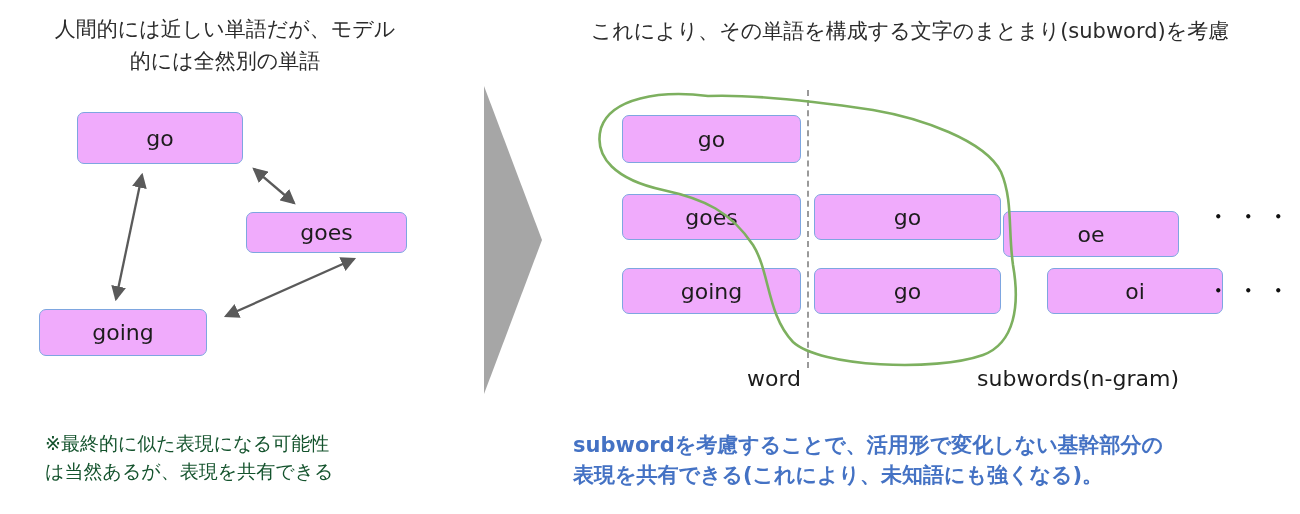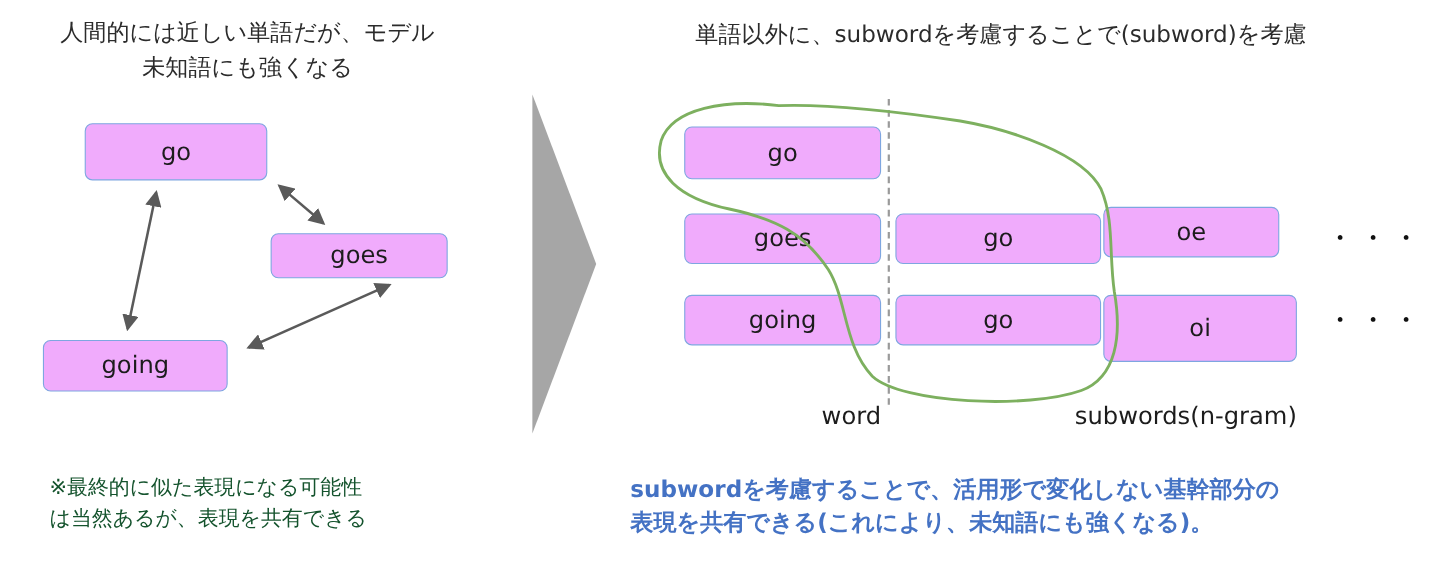--- a/index.html
+++ b/index.html
@@ -49,66 +49,66 @@
     pointer-events:none;
   }
 </style>
 </head>
 <body>
 
 <div id="slide">
 
   <div class="abs title" style="left:8px;top:14px;width:404px;">
     <div class="line">人間的には近しい単語だが、モデル</div>
-    <div class="line">未知語にも強くなる</div>
+    <div class="line">的には全然別の単語</div>
   </div>
 
   <div class="wbox" style="left:62px;top:112px;width:166px;height:52px;">
     <span>go</span>
   </div>
 
   <div class="wbox" style="left:231px;top:212px;width:161px;height:41px;">
     <span>goes</span>
   </div>
 
   <div class="wbox" style="left:24px;top:309px;width:168px;height:47px;">
     <span>going</span>
   </div>
 
   <div class="abs note" style="left:30px;top:430px;">
     <div>※最終的に似た表現になる可能性</div>
     <div>は当然あるが、表現を共有できる</div>
   </div>
 
   <div class="abs title" style="left:540px;top:16px;width:710px;">
-    <div class="line">単語以外に、subwordを考慮することで(subword)を考慮</div>
+    <div class="line">これにより、その単語を構成する文字のまとまり(subword)を考慮</div>
   </div>
 
   <div class="wbox" style="left:607px;top:115px;width:179px;height:48px;">
     <span>go</span>
   </div>
 
   <div class="wbox" style="left:607px;top:194px;width:179px;height:46px;">
     <span>goes</span>
   </div>
   <div class="wbox" style="left:799px;top:194px;width:187px;height:46px;">
     <span>go</span>
   </div>
-  <div class="wbox" style="left:988px;top:188px;width:160px;height:46px;">
+  <div class="wbox" style="left:988px;top:211px;width:176px;height:46px;">
     <span>oe</span>
   </div>
   <div class="dots" style="left:1192px;top:194px;height:46px;">・・・</div>
 
   <div class="wbox" style="left:607px;top:268px;width:179px;height:46px;">
     <span>going</span>
   </div>
   <div class="wbox" style="left:799px;top:268px;width:187px;height:46px;">
     <span>go</span>
   </div>
-  <div class="wbox" style="left:988px;top:268px;width:176px;height:61px;">
+  <div class="wbox" style="left:1032px;top:268px;width:176px;height:46px;">
     <span>oi</span>
   </div>
   <div class="dots" style="left:1192px;top:268px;height:46px;">・・・</div>
 
   <div class="dashline" style="left:792px;top:90px;height:278px;"></div>
 
   <div class="abs axis-label" style="left:607px;top:366px;width:179px;">word</div>
   <div class="abs axis-label" style="left:800px;top:366px;width:364px;">subwords(n-gram)</div>
 
   <div class="abs caption" style="left:558px;top:430px;">

